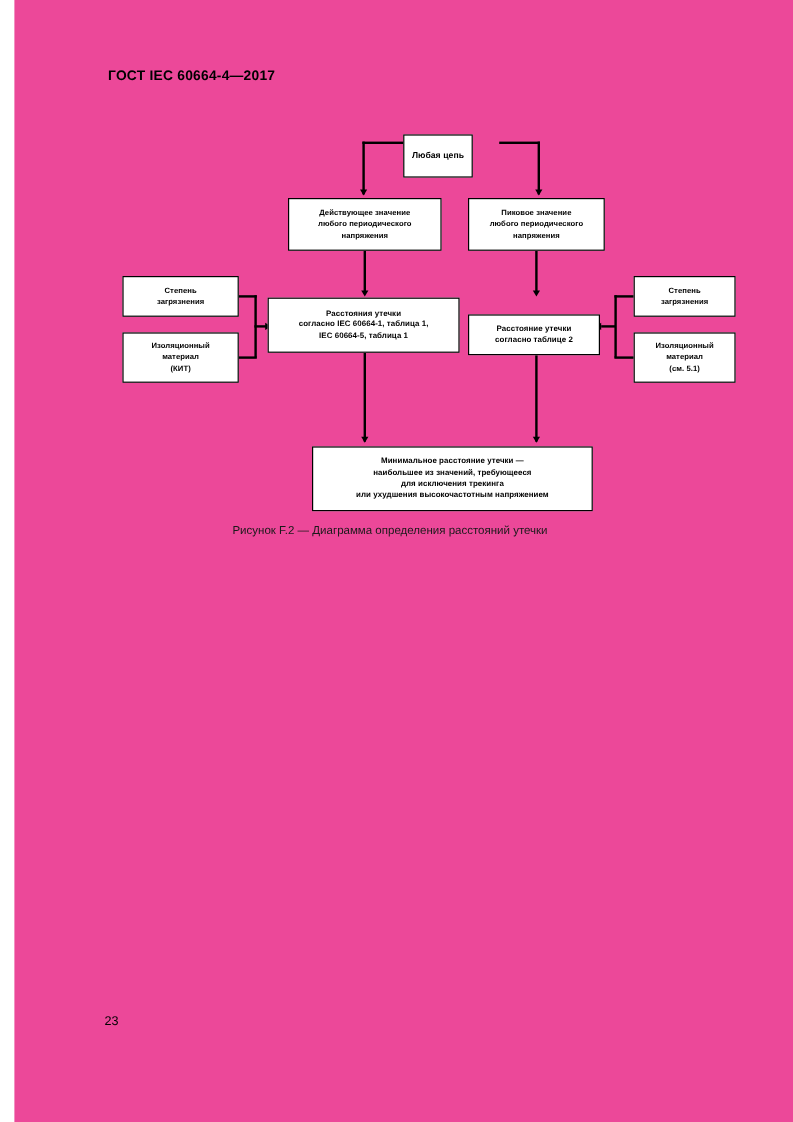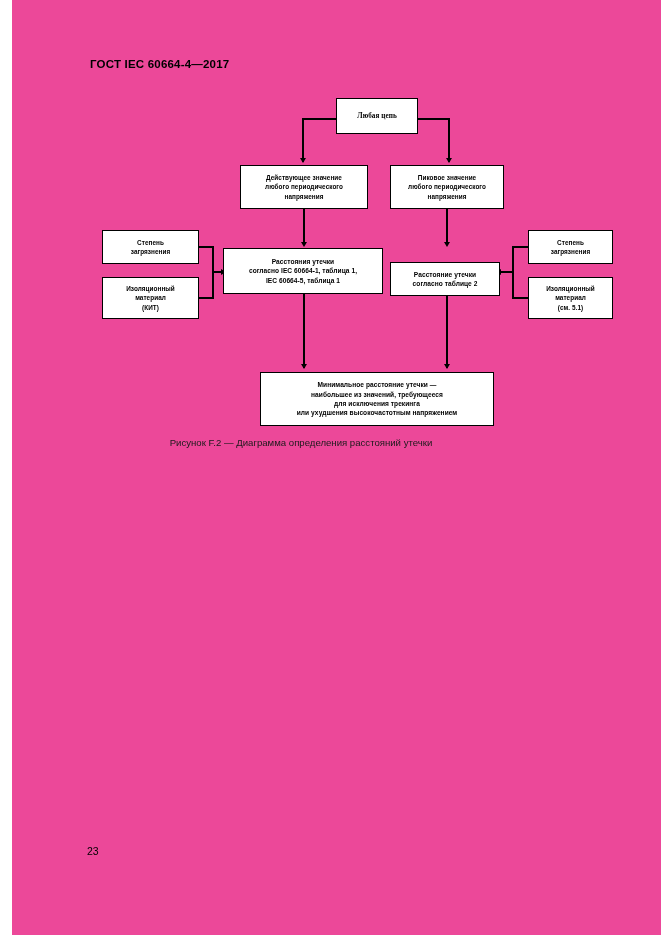--- a/index.html
+++ b/index.html
@@ -36,20 +36,21 @@
     font-size: 10.5px;
   }
   .figure-caption {
     position: absolute;
     left: 0;
     top: 437px;
     width: 578px;
     text-align: center;
     font-size: 9.6px;
     color: #1a1a1a;
+    padding-left: 24px;
   }
 
   
   .diagram {
     position: absolute;
     left: 0;
     top: 0;
     width: 661px;
     height: 470px;
   }
@@ -107,21 +108,21 @@
 </style>
 </head>
 <body>
 
 <div class="page">
 
   <div class="doc-header">ГОСТ IEC 60664-4—2017</div>
 
   <div class="diagram">
 
-    <div class="node top" style="left:324px; top:98px; width:82px; height:36px;font-family:Liberation Serif, serif;">
+    <div class="node top" style="left:324px; top:112px; width:58px; height:36px;">
       <span class="txt">Любая цепь</span>
     </div>
 
     <div class="ln h" style="left:290px; top:118px; width:36px;"></div>
     <div class="ln v" style="left:290px; top:118px; height:44px;"></div>
     <div class="arw down" style="left:287.5px; top:158px;"></div>
 
     <div class="ln h" style="left:404px; top:118px; width:34px;"></div>
     <div class="ln v" style="left:436.4px; top:118px; height:44px;"></div>
     <div class="arw down" style="left:434px; top:158px;"></div>

